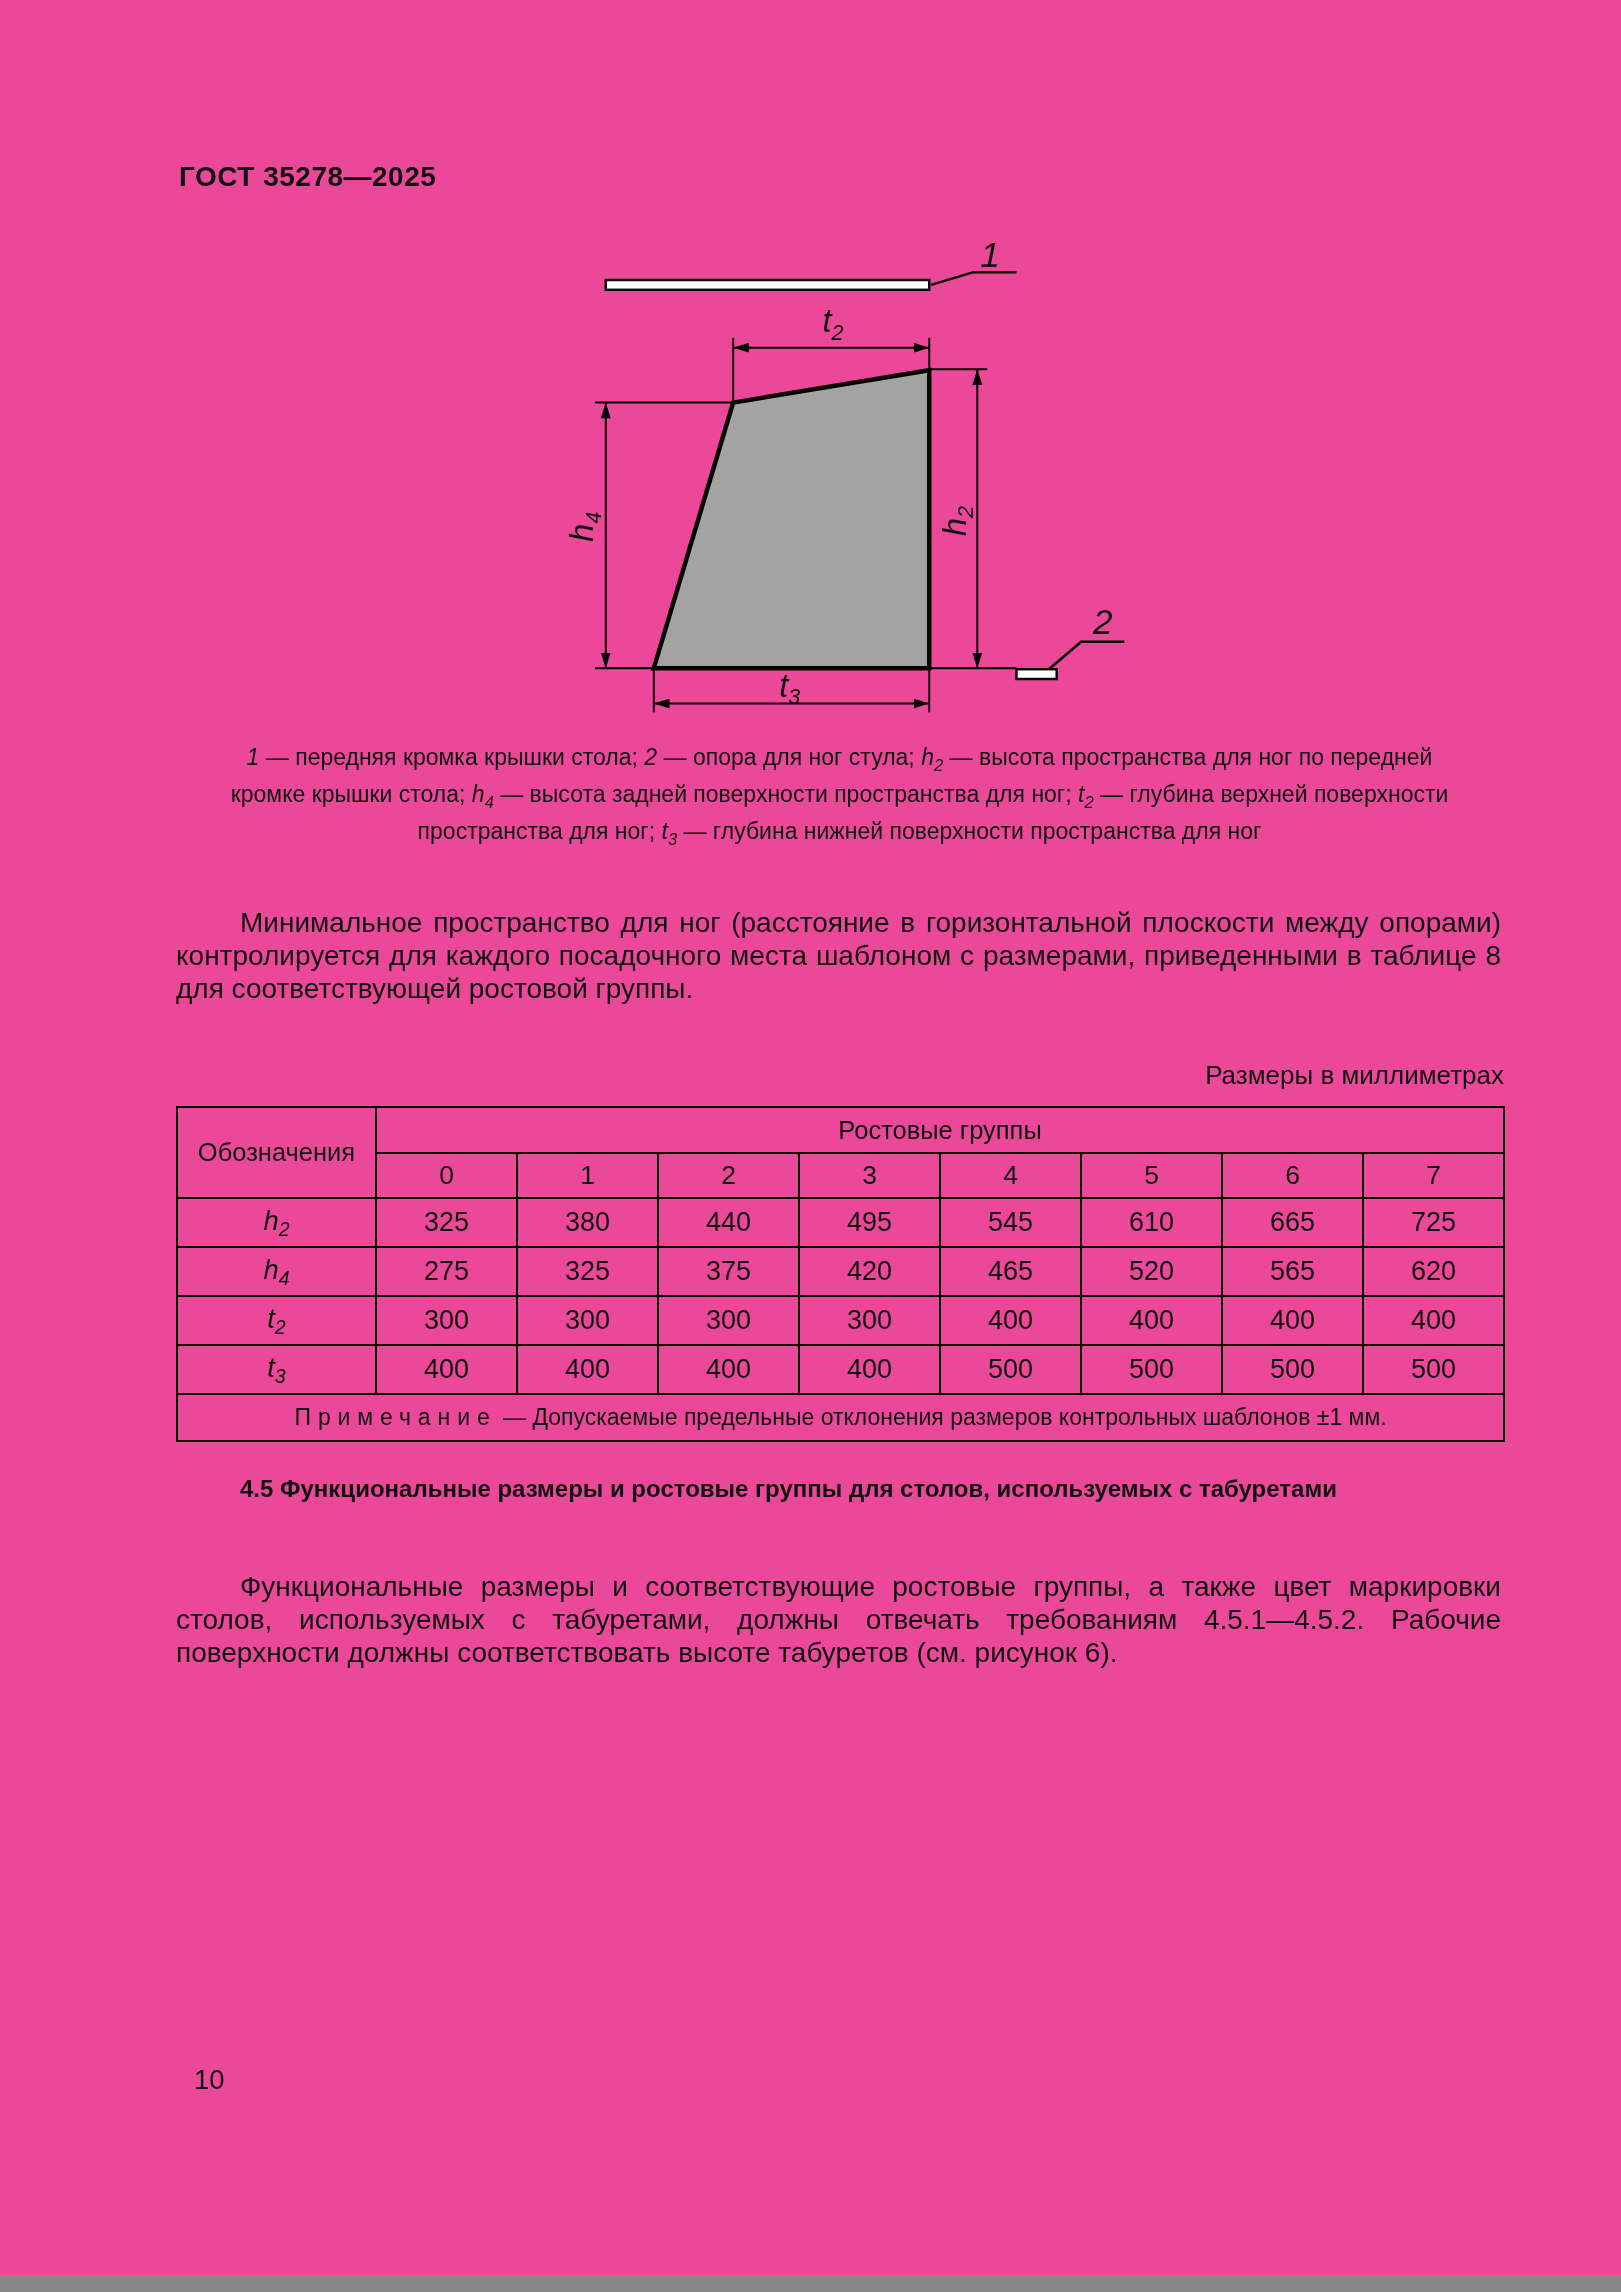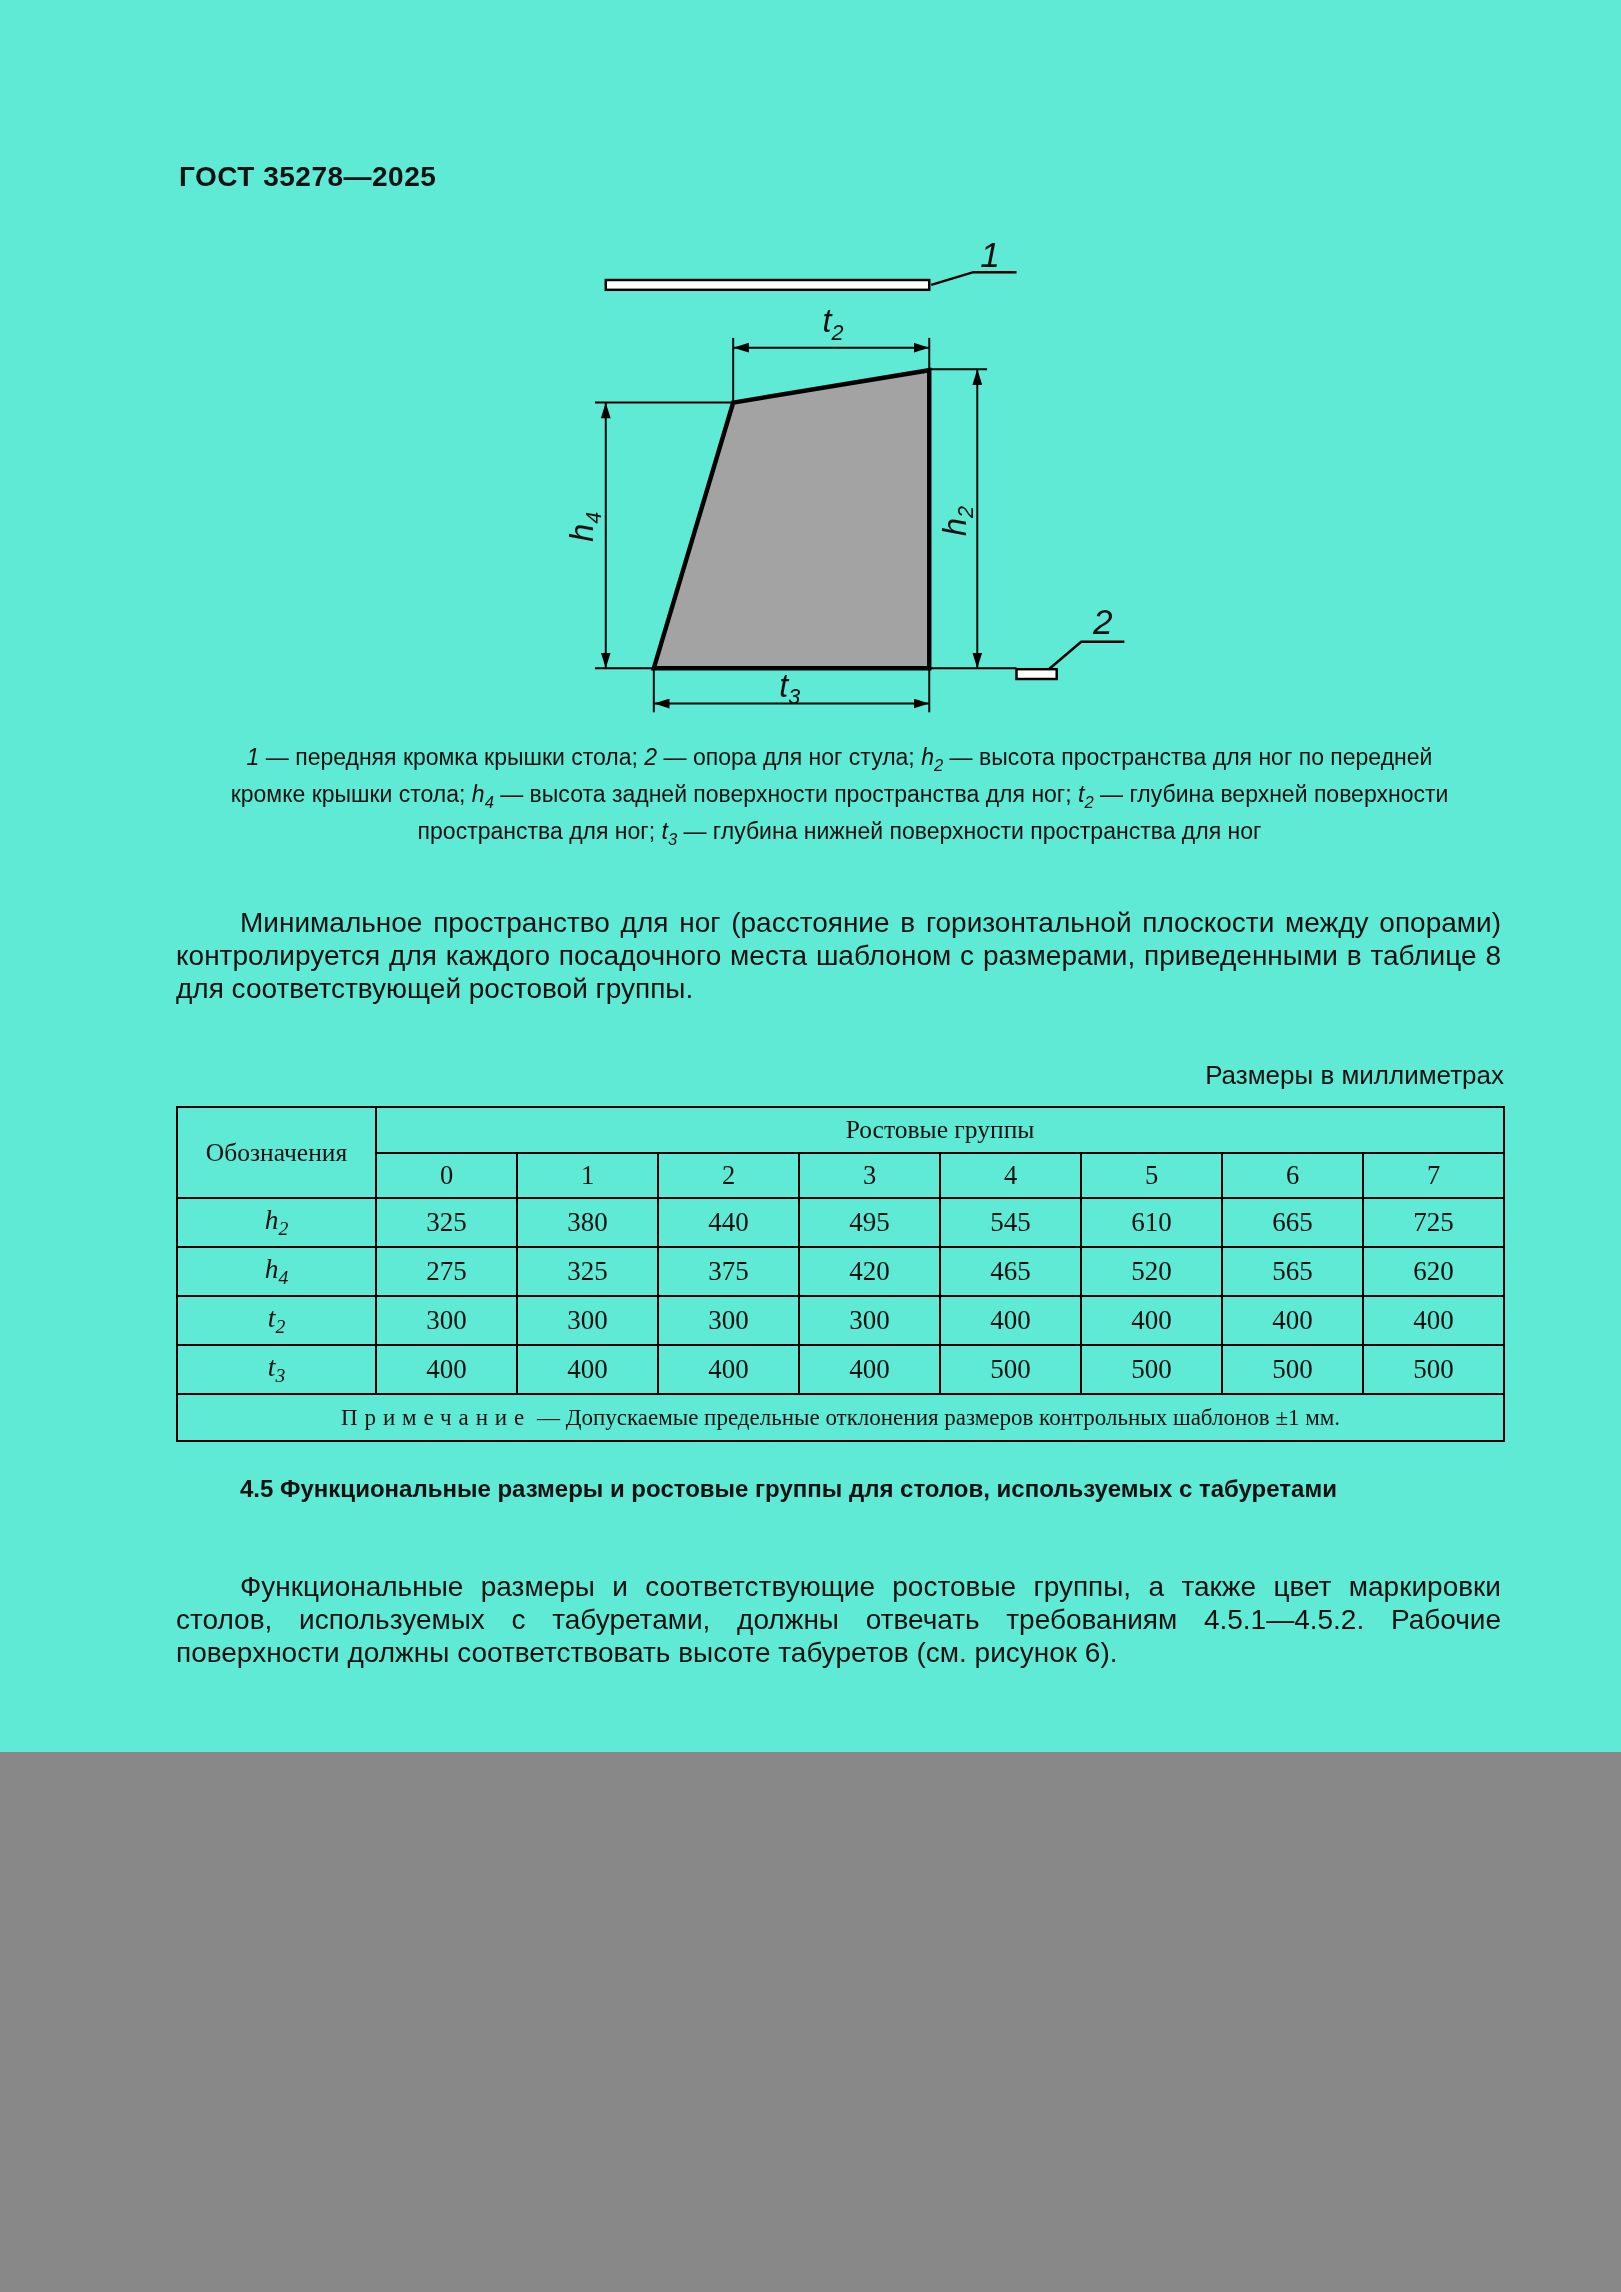--- a/index.html
+++ b/index.html
@@ -1,17 +1,17 @@
 <!DOCTYPE html>
 <html><head>
 <meta charset="utf-8">
 <style>
   html,body{margin:0;padding:0;background:#888;}
   .page{
-    position:relative;width:1621px;height:1752px;background:#5eead4;
+    position:relative;width:1621px;height:2275px;background:#ec4899;
     font-family:"Liberation Sans", sans-serif;color:#111;overflow:hidden;
     margin:0 auto;
   }
   .abs{position:absolute;}
   .doc-header{left:179px;top:161px;font-size:28px;font-weight:bold;letter-spacing:0.5px;}
   
   .fig-svg{left:544px;top:230px;}
   
   .fig-legend{
     left:183px;top:743px;width:1313px;text-align:center;
@@ -26,21 +26,21 @@
     left:176px;width:1325px;font-size:28px;line-height:33px;
     text-align:justify;text-indent:64px;
   }
   .par1{top:906px;}
   .par2{top:1570px;}
   .tbl-caption{left:176px;top:1023px;width:1328px;font-size:26.5px;line-height:31px;}
   .sp{letter-spacing:0.33em;}
   .units{left:176px;top:1060px;width:1328px;text-align:right;font-size:26px;}
   
   .gost-table-wrap{left:176px;top:1106px;width:1328px;}
-  table.gost{border-collapse:collapse;width:1328px;table-layout:fixed;font-family:Liberation Serif, serif;}
+  table.gost{border-collapse:collapse;width:1328px;table-layout:fixed;}
   table.gost td,table.gost th{
     border:2px solid #000;text-align:center;vertical-align:middle;
     font-weight:normal;padding:0;font-size:26px;color:#111;
   }
   table.gost{border:2.9px solid #000;}
   tr.grp-row th{height:44px;border-bottom:2.9px solid #000;font-size:25.5px;}
   tr.num-row td{height:43px;border-bottom:2.9px solid #000;font-size:26.5px;}
   th.designation{font-size:25.5px;border-bottom:2.9px solid #000;}
   tr.data-row td{height:47px;font-size:27px;}
   td.rowlabel i{font-style:italic;font-size:27.4px;}

